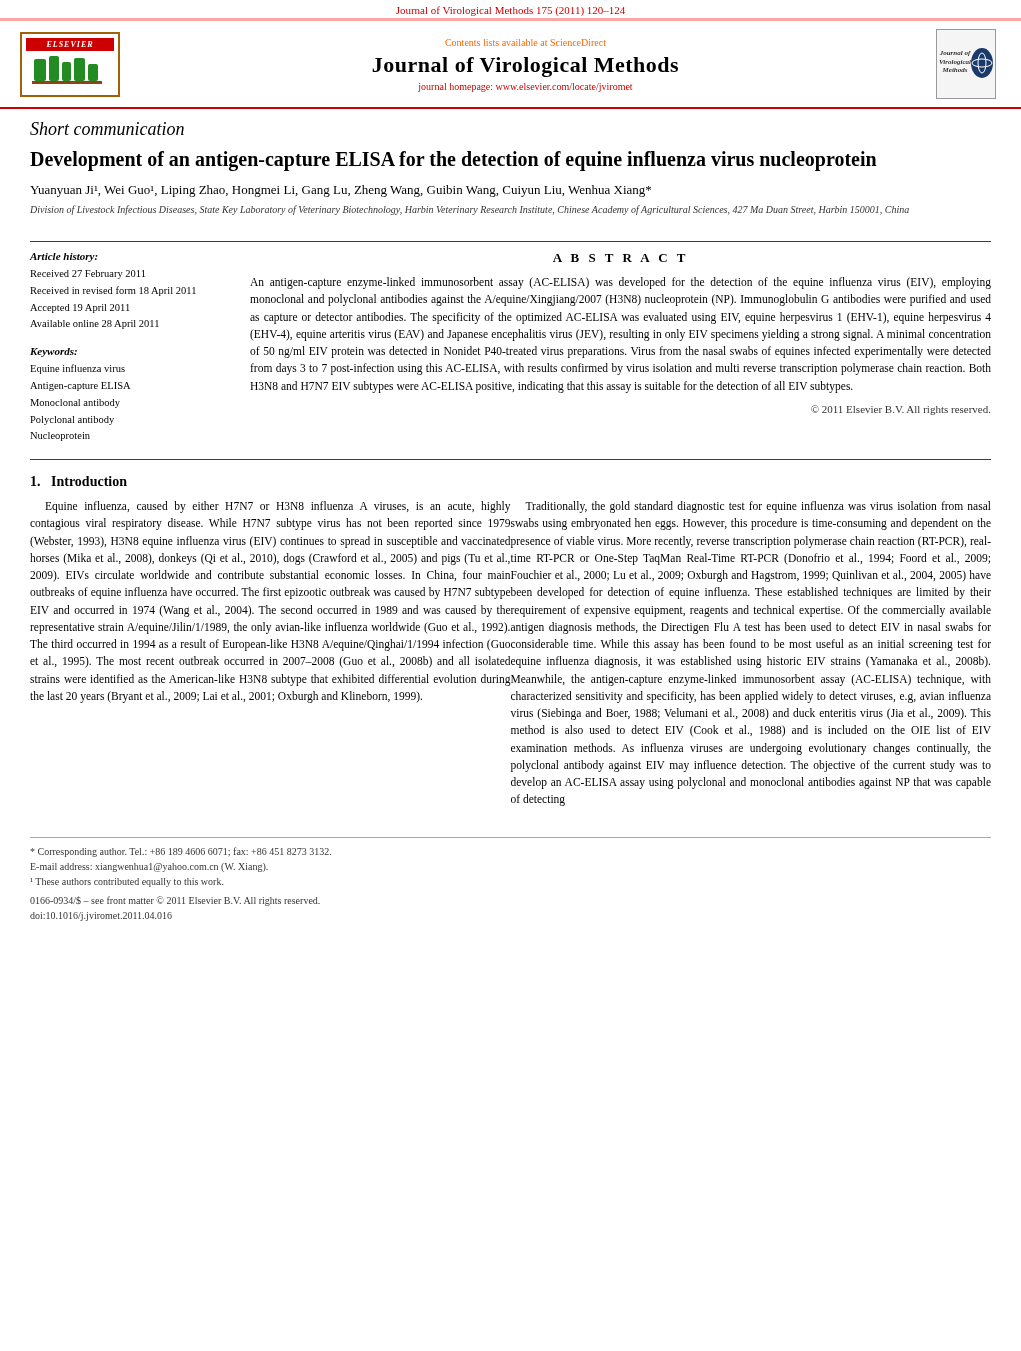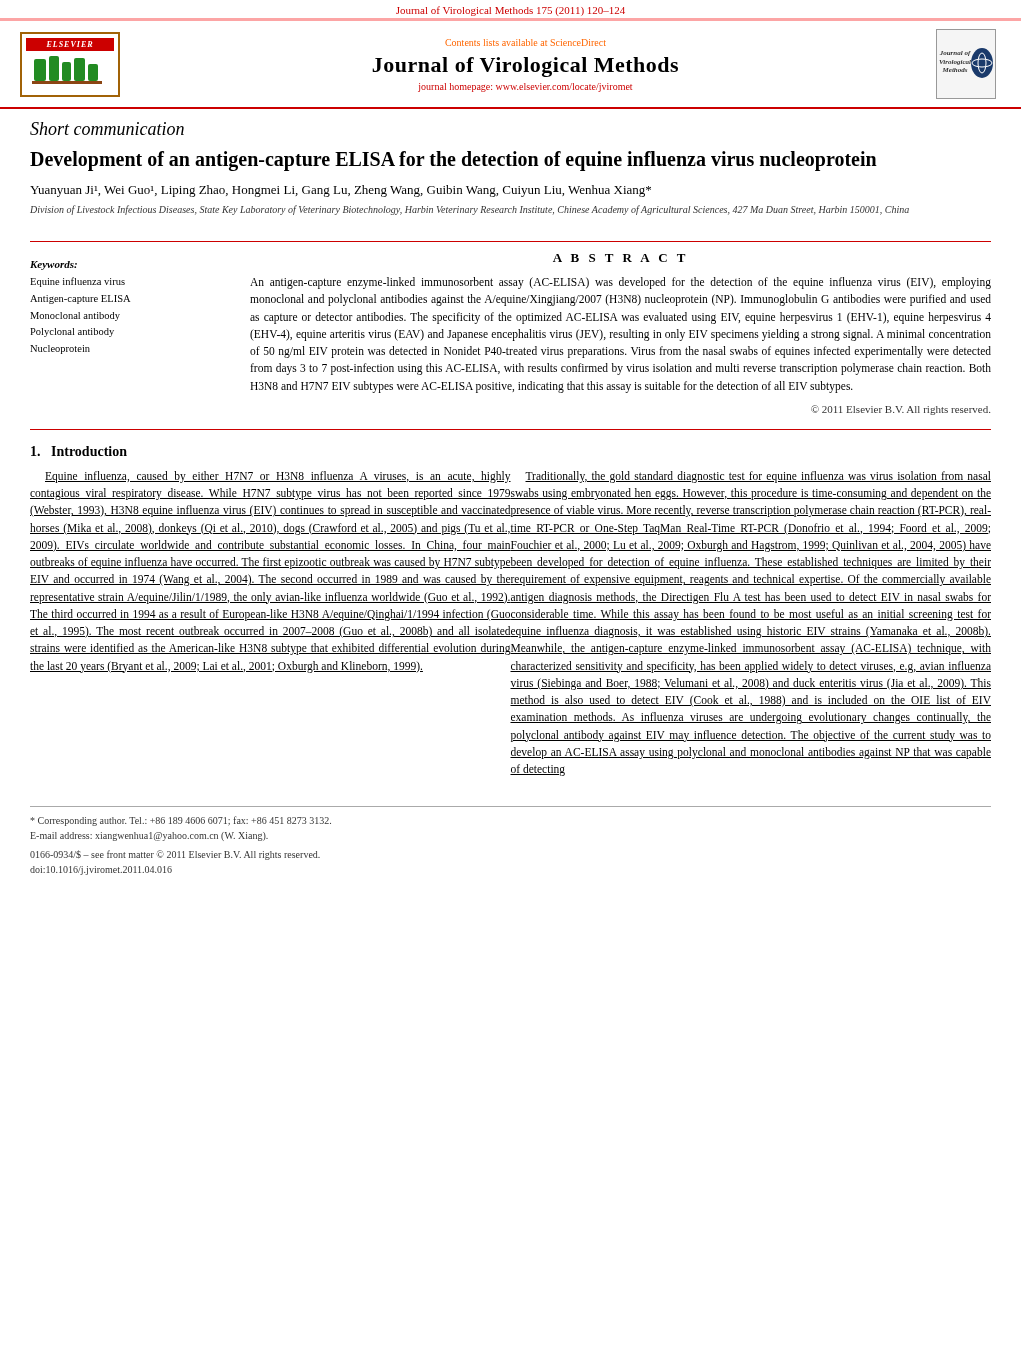--- a/index.html
+++ b/index.html
@@ -204,21 +204,20 @@
       font-size: 14px;
       font-weight: bold;
       margin: 14px 0 8px 0;
       color: #000;
     }
 
     
     .body-two-col {
       display: flex;
       margin-top: 8px;
-      text-decoration: underline;
     }
     .body-col {
       flex: 1;
       font-size: 11.5px;
       line-height: 1.5;
       text-align: justify;
       color: #000;
     }
     .body-col p {
       margin-bottom: 8px;
@@ -297,20 +296,27 @@
 
   <div class="article-authors">Yuanyuan Ji¹, Wei Guo¹, Liping Zhao, Hongmei Li, Gang Lu, Zheng Wang, Guibin Wang, Cuiyun Liu, Wenhua Xiang*</div>
 
   <div class="article-affiliation">Division of Livestock Infectious Diseases, State Key Laboratory of Veterinary Biotechnology, Harbin Veterinary Research Institute, Chinese Academy of Agricultural Sciences, 427 Ma Duan Street, Harbin 150001, China</div>
 
   <hr class="hr-thin">
 
   <div class="two-col">
 
     <div class="left-col">
+      <div class="article-history">
+        <div class="meta-label">Article history:</div>
+        <div class="meta-text">Received 27 February 2011</div>
+        <div class="meta-text">Received in revised form 18 April 2011</div>
+        <div class="meta-text">Accepted 19 April 2011</div>
+        <div class="meta-text">Available online 28 April 2011</div>
+      </div>
 
       <div class="keywords-section">
         <div class="meta-label">Keywords:</div>
         <div class="meta-text">Equine influenza virus</div>
         <div class="meta-text">Antigen-capture ELISA</div>
         <div class="meta-text">Monoclonal antibody</div>
         <div class="meta-text">Polyclonal antibody</div>
         <div class="meta-text">Nucleoprotein</div>
       </div>
     </div>
@@ -337,17 +343,18 @@
     </div>
 
     <div class="body-col">
       <p>Traditionally, the gold standard diagnostic test for equine influenza was virus isolation from nasal swabs using embryonated hen eggs. However, this procedure is time-consuming and dependent on the presence of viable virus. More recently, reverse transcription polymerase chain reaction (RT-PCR), real-time RT-PCR or One-Step TaqMan Real-Time RT-PCR (Donofrio et al., 1994; Foord et al., 2009; Fouchier et al., 2000; Lu et al., 2009; Oxburgh and Hagstrom, 1999; Quinlivan et al., 2004, 2005) have been developed for detection of equine influenza. These established techniques are limited by their requirement of expensive equipment, reagents and technical expertise. Of the commercially available antigen diagnosis methods, the Directigen Flu A test has been used to detect EIV in nasal swabs for considerable time. While this assay has been found to be most useful as an initial screening test for equine influenza diagnosis, it was established using historic EIV strains (Yamanaka et al., 2008b). Meanwhile, the antigen-capture enzyme-linked immunosorbent assay (AC-ELISA) technique, with characterized sensitivity and specificity, has been applied widely to detect viruses, e.g, avian influenza virus (Siebinga and Boer, 1988; Velumani et al., 2008) and duck enteritis virus (Jia et al., 2009). This method is also used to detect EIV (Cook et al., 1988) and is included on the OIE list of EIV examination methods. As influenza viruses are undergoing evolutionary changes continually, the polyclonal antibody against EIV may influence detection. The objective of the current study was to develop an AC-ELISA assay using polyclonal and monoclonal antibodies against NP that was capable of detecting</p>
     </div>
   </div>
 
   <div class="footer-notes">
     <div>* Corresponding author. Tel.: +86 189 4606 6071; fax: +86 451 8273 3132.</div>
     <div>E-mail address: xiangwenhua1@yahoo.com.cn (W. Xiang).</div>
+    <div>¹ These authors contributed equally to this work.</div>
     <div style="margin-top:4px;">0166-0934/$ – see front matter © 2011 Elsevier B.V. All rights reserved.</div>
     <div>doi:10.1016/j.jviromet.2011.04.016</div>
   </div>
 
 </div>
 
 </body></html>

